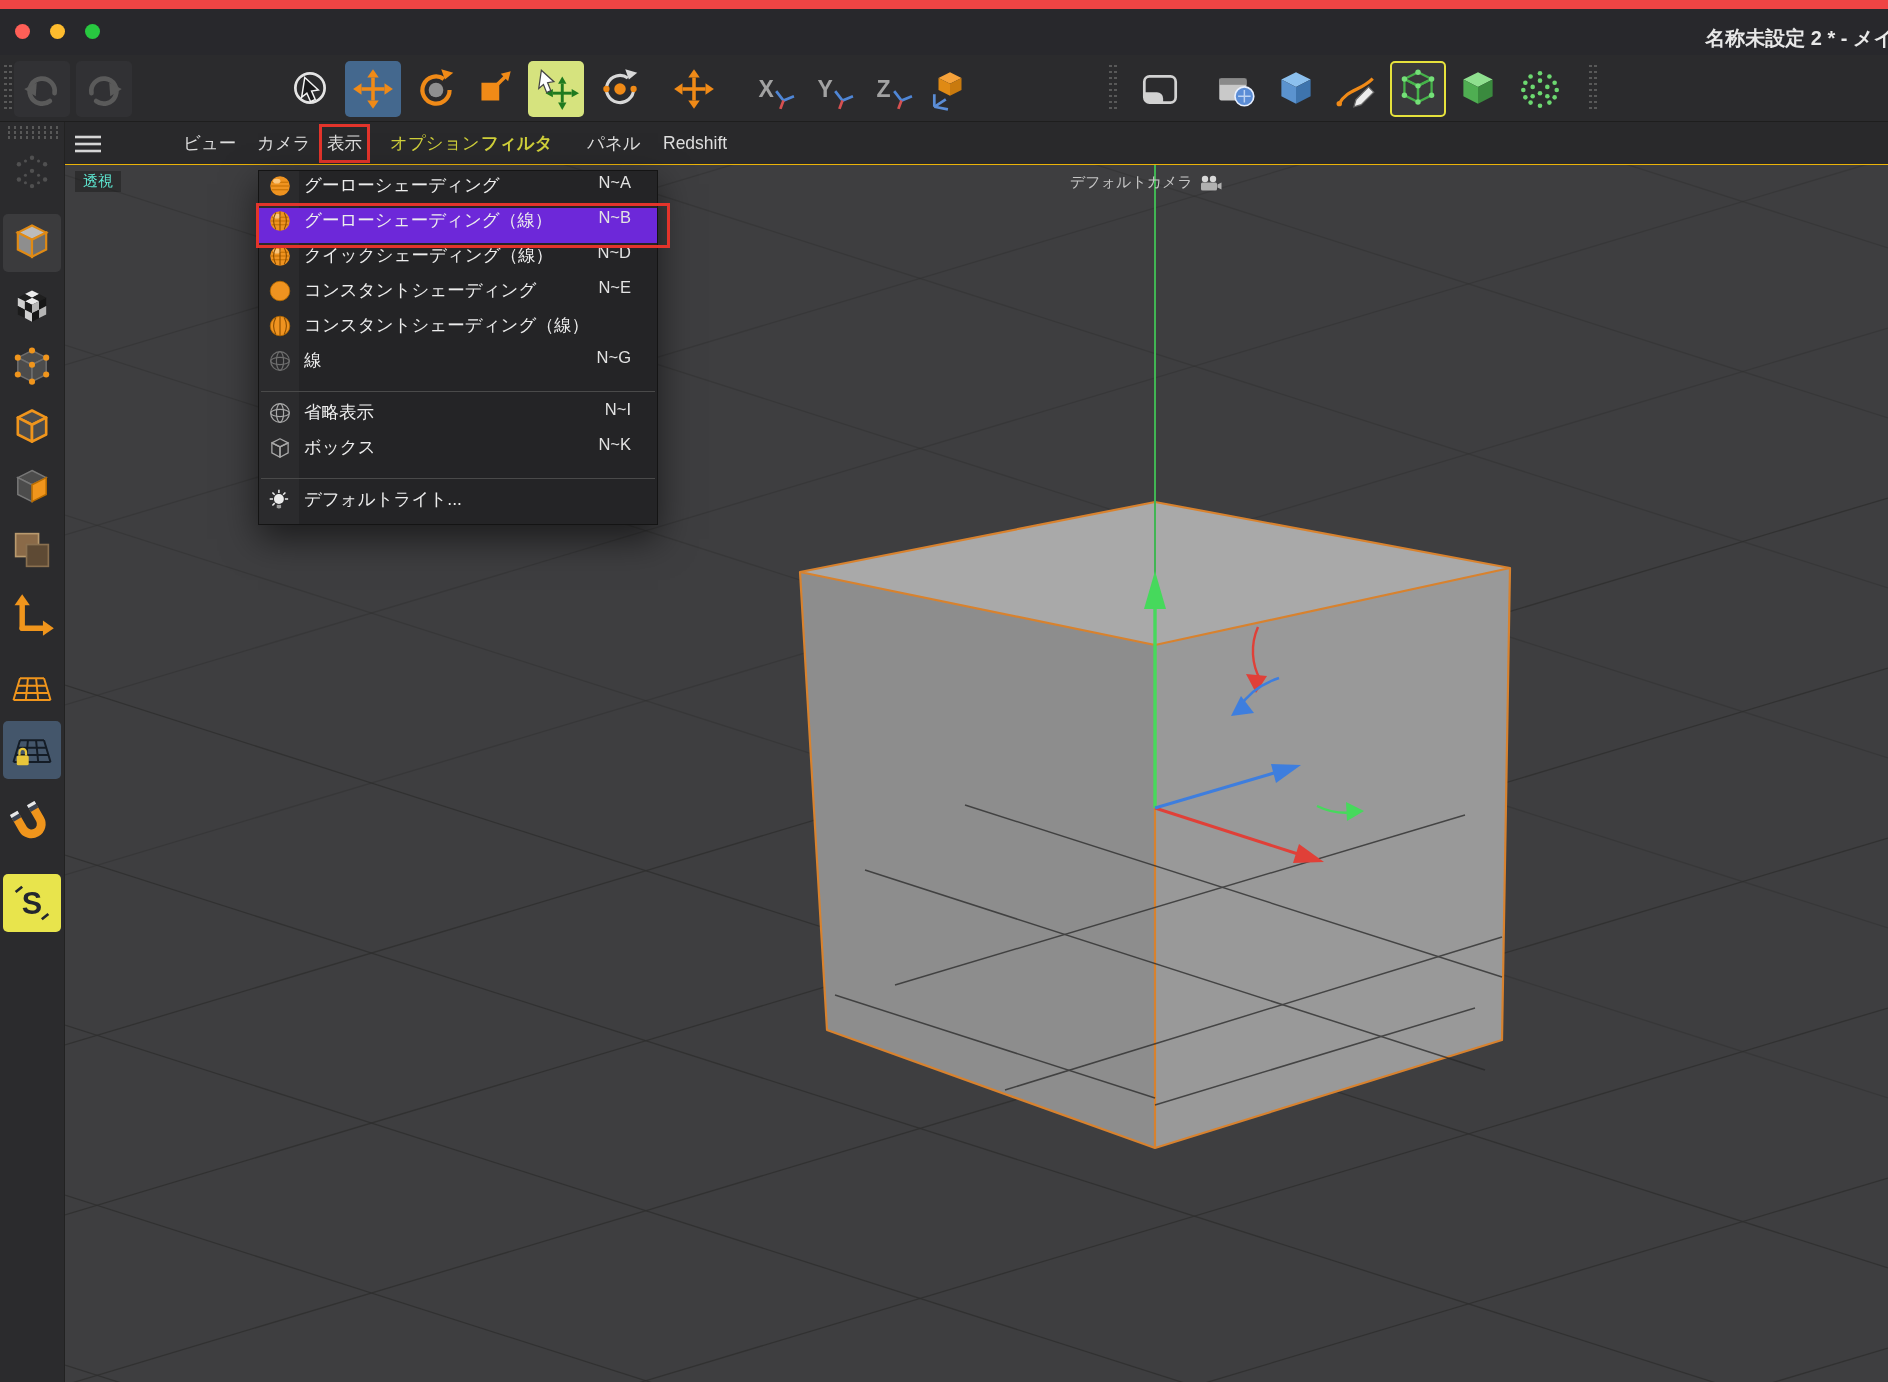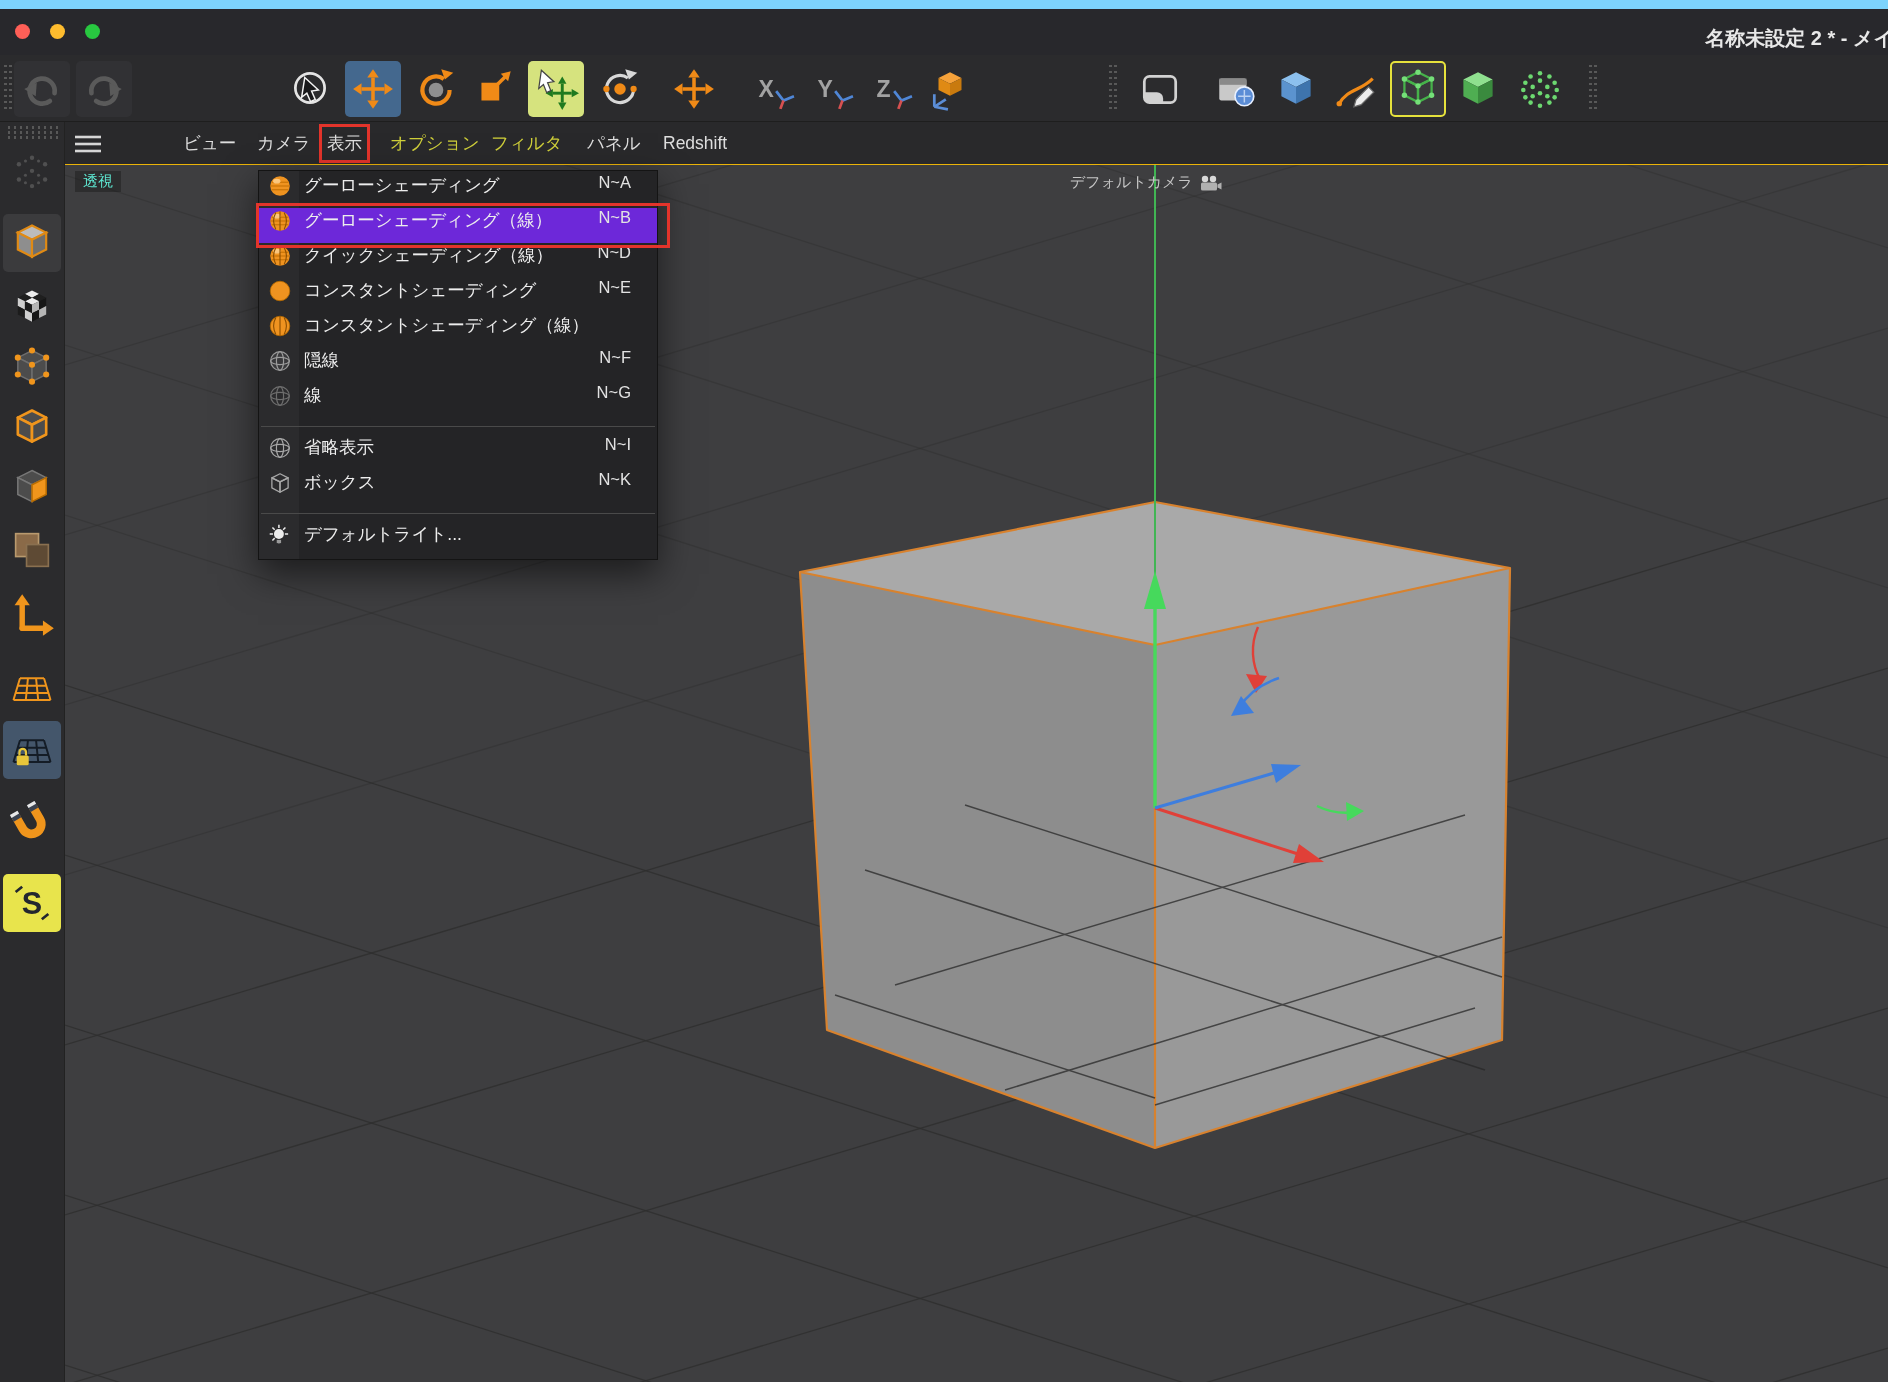--- a/index.html
+++ b/index.html
@@ -1,21 +1,21 @@
 <!DOCTYPE html>
 <html style="--anno: #e3342b; --sel-blue: #44688e; --hl-yellow: #d6e37e; --mb-yellow: #cfcf3a;"><head>
 <meta charset="utf-8">
 <style>
   *{margin:0;padding:0;box-sizing:border-box;}
   html,body{width:1888px;height:1382px;overflow:hidden;background:#3e3e3e;
     font-family:"Liberation Sans","DejaVu Sans",sans-serif;}
   .window{position:relative;width:1888px;height:1382px;background:#3e3e40;}
 
   
-  .titlebar{position:absolute;left:0;right:0;top:0;height:55px;background:#28282c;border-top:9px solid #7dd3fc;}
+  .titlebar{position:absolute;left:0;right:0;top:0;height:55px;background:#28282c;border-top:9px solid #ef4444;}
   .traffic{position:absolute;left:15px;top:15px;display:flex;gap:20px;}
   .tl{width:15px;height:15px;border-radius:50%;display:inline-block;}
   .t-red{background:#ff5f57}.t-yel{background:#febc2e}.t-grn{background:#28c840}
   .title{position:absolute;right:-6px;top:16px;color:#e8e8e8;font-size:20px;font-weight:bold;white-space:nowrap;}
 
   
   .toolbar{position:absolute;left:0;right:0;top:55px;height:67px;background:#2b2b2d;border-bottom:1px solid #1e1e1e;}
   .grip-v{position:absolute;top:8px;bottom:8px;width:9px;
     background-image:radial-gradient(circle,#585858 1.2px,transparent 1.4px);background-size:5px 6px;}
   .tb-btn{position:absolute;top:6px;width:56px;height:56px;border-radius:5px;display:flex;align-items:center;justify-content:center;}
@@ -483,21 +483,21 @@
             <line x1="0" y1="10" x2="26" y2="10"></line>
             <line x1="0" y1="17" x2="26" y2="17"></line>
           </g>
         </svg>
     </span>
     <div id="mb-items">
         <span class="mb-item" style="left: 118px;">ビュー</span>
         <span class="mb-item" style="left: 192px;">カメラ</span>
         <span class="mb-item" style="left: 262px;">表示<div class="anno-mb"></div></span>
         <span class="mb-item yellow" style="left: 325px;">オプション</span>
-        <span class="mb-item yellow" style="left: 426px;">フィルタ</span>
+        <span class="mb-item yellow" style="left: 416px; font-weight: bold;">フィルタ</span>
         <span class="mb-item" style="left: 522px;">パネル</span>
         <span class="mb-item" style="left: 598px;">Redshift</span>
       </div>
   </div>
 
   <div class="scene">
     <svg class="scene-svg" viewBox="0 0 1823 1217" preserveAspectRatio="none">
       <g id="grid-lines">
           <line x1="0" y1="-500" x2="1823" y2="83" stroke="#2f2f2f" stroke-width="1.3" opacity="0.45"></line>
           <line x1="0" y1="-330" x2="1823" y2="253" stroke="#2f2f2f" stroke-width="1.3" opacity="0.45"></line>
@@ -628,34 +628,20 @@
             <circle cx="12" cy="12" r="9" fill="#ef9320" stroke="#b56a00" stroke-width="0.8"></circle>
             <path d="M12 3v18M8.2 4.2c-2.6 4.8-2.6 10.8 0 15.6M15.8 4.2c2.6 4.8 2.6 10.8 0 15.6" stroke="#8a4d00" stroke-width="1" fill="none"></path>
           </svg>
         </span>
         <span class="mi-label">コンスタントシェーディング（線）</span>
         <span class="mi-sc"></span>
       </div>
       <div class="menu-item">
         <span class="mi-icon">
           <svg viewBox="0 0 24 24">
-            <circle cx="12" cy="12" r="8.6" fill="#39393b"></circle>
-            <g fill="none" stroke="#9c9c9c" stroke-width="1.1">
-              <circle cx="12" cy="12" r="8.6"></circle>
-              <ellipse cx="12" cy="12" rx="8.6" ry="3.3"></ellipse>
-              <ellipse cx="12" cy="12" rx="3.3" ry="8.6"></ellipse>
-            </g>
-          </svg>
-        </span>
-        <span class="mi-label">隠線</span>
-        <span class="mi-sc">N~F</span>
-      </div>
-      <div class="menu-item">
-        <span class="mi-icon">
-          <svg viewBox="0 0 24 24">
             <g fill="none" stroke="#6e6e6e" stroke-width="1.1">
               <circle cx="12" cy="12" r="8.6"></circle>
               <ellipse cx="12" cy="12" rx="8.6" ry="3.3"></ellipse>
               <ellipse cx="12" cy="12" rx="3.3" ry="8.6"></ellipse>
             </g>
           </svg>
         </span>
         <span class="mi-label">線</span>
         <span class="mi-sc">N~G</span>
       </div>

